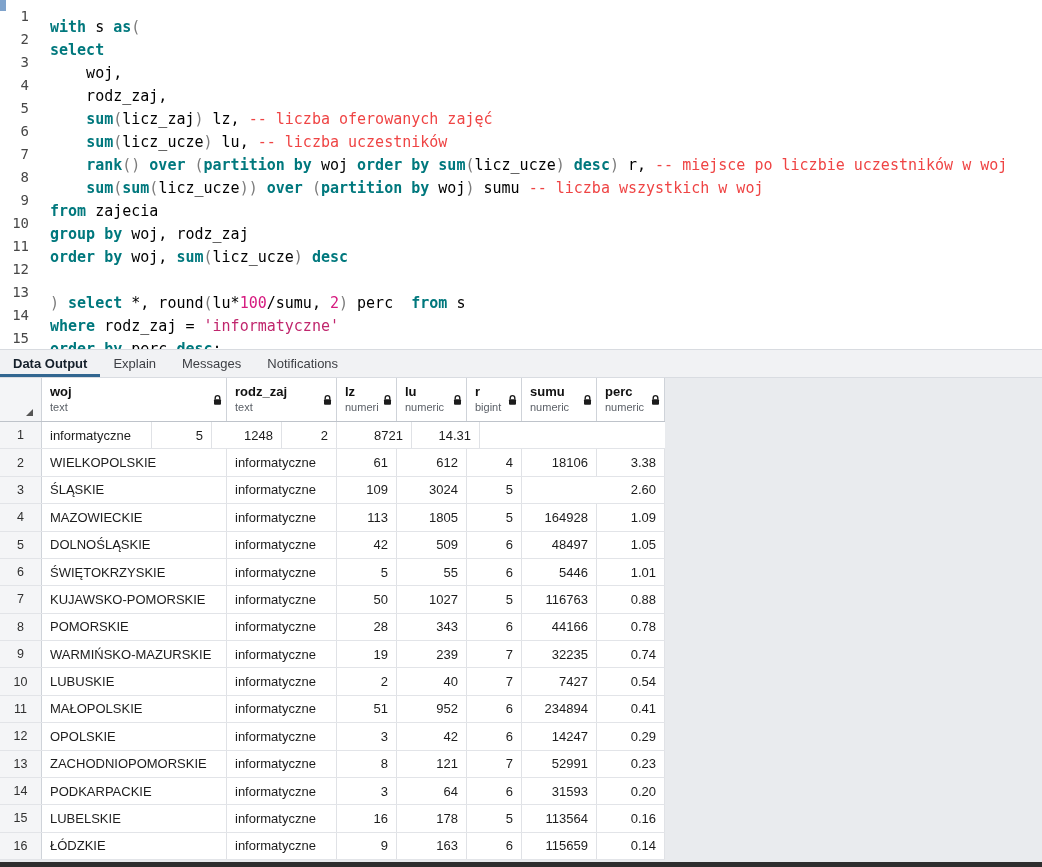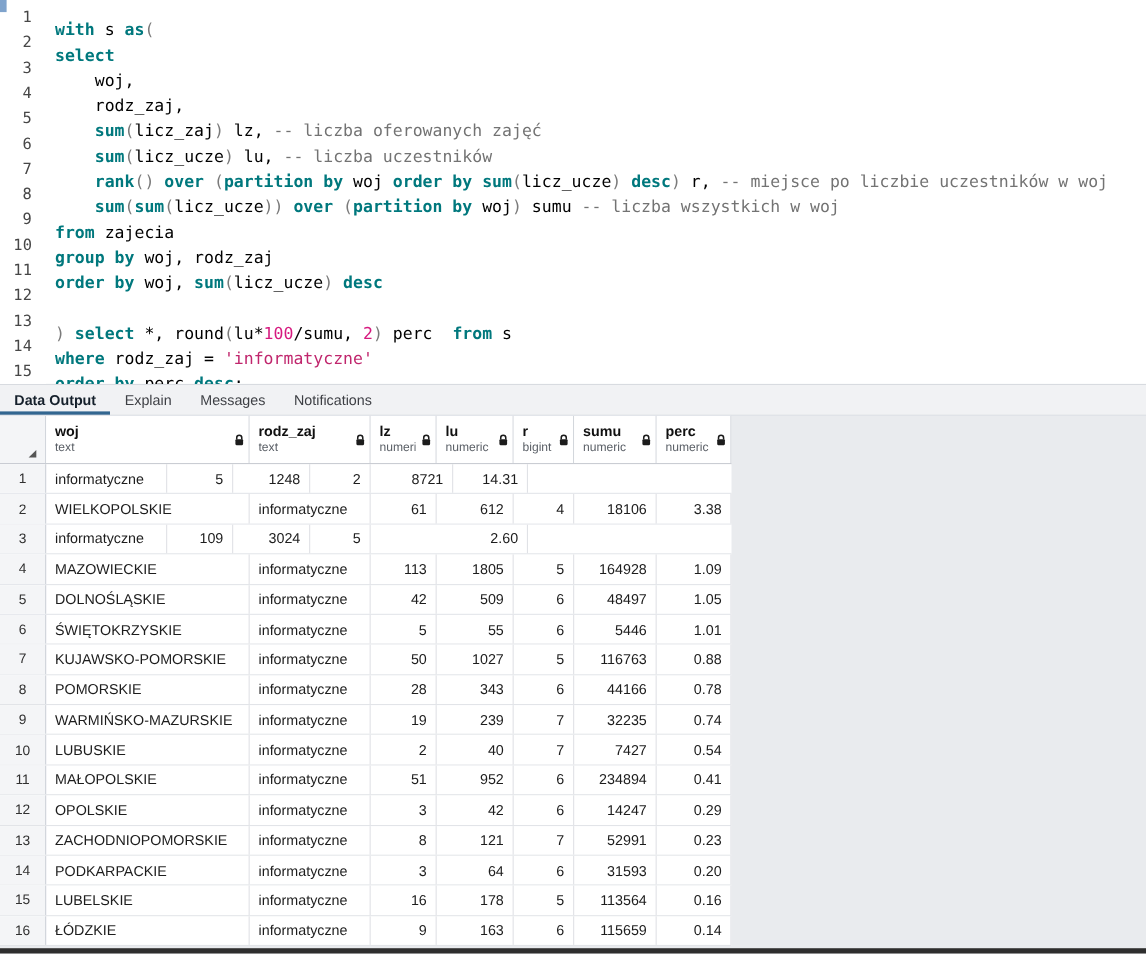--- a/index.html
+++ b/index.html
@@ -9,21 +9,21 @@
   
   .editor{height:350px;display:flex;background:#fff;border-bottom:1px solid #d8dbe0;position:relative;flex:none}
   .gutter-marker{position:absolute;left:0;top:0;width:6px;height:11px;background:#7fa3cc}
   .gutter{width:42px;flex:none;padding-top:5px;background:#fff}
   .ln{height:23px;line-height:23px;text-align:right;padding-right:13px;
       font-family:"DejaVu Sans Mono",monospace;font-size:14px;color:#474747}
   .code{flex:1;padding-top:16px;overflow:hidden}
   .cl{height:23px;line-height:23px;white-space:pre;padding-left:8px;
       font-family:"DejaVu Sans Mono",monospace;font-size:15px;color:#000}
   .tk-kw{color:#00787d;font-weight:bold}
-  .tk-cm{color:#737373}
+  .tk-cm{color:#ef4444}
   .tk-num{color:#d61a7f}
   .tk-str{color:#c0266d}
   .tk-p{color:#7b7b7b}
   .tk-pl{color:#000}
 
   
   .tabbar{height:28px;flex:none;background:#f1f2f4;border-bottom:1px solid #d9dce1;
           display:flex;align-items:stretch;padding-left:0}
   .tab{padding:0 13px;font-size:13px;color:#3d3f44;display:flex;align-items:center;
        position:relative;cursor:pointer;white-space:nowrap}
@@ -190,20 +190,21 @@
         <div class="cell" style="width: 185px;">WIELKOPOLSKIE</div>
         <div class="cell" style="width: 110px;">informatyczne</div>
         <div class="cell num" style="width: 60px;">61</div>
         <div class="cell num" style="width: 70px;">612</div>
         <div class="cell num" style="width: 55px;">4</div>
         <div class="cell num" style="width: 75px;">18106</div>
         <div class="cell num" style="width: 68px;">3.38</div>
       </div>
       <div class="grow">
         <div class="rnum">3</div>
+        <div class="cell" style="width: 185px;">ŚLĄSKIE</div>
         <div class="cell" style="width: 110px;">informatyczne</div>
         <div class="cell num" style="width: 60px;">109</div>
         <div class="cell num" style="width: 70px;">3024</div>
         <div class="cell num" style="width: 55px;">5</div>
         <div class="cell num" style="width: 75px; margin-top: 27px;">116326</div>
         <div class="cell num" style="width: 68px;">2.60</div>
       </div>
       <div class="grow">
         <div class="rnum">4</div>
         <div class="cell" style="width: 185px;">MAZOWIECKIE</div>

